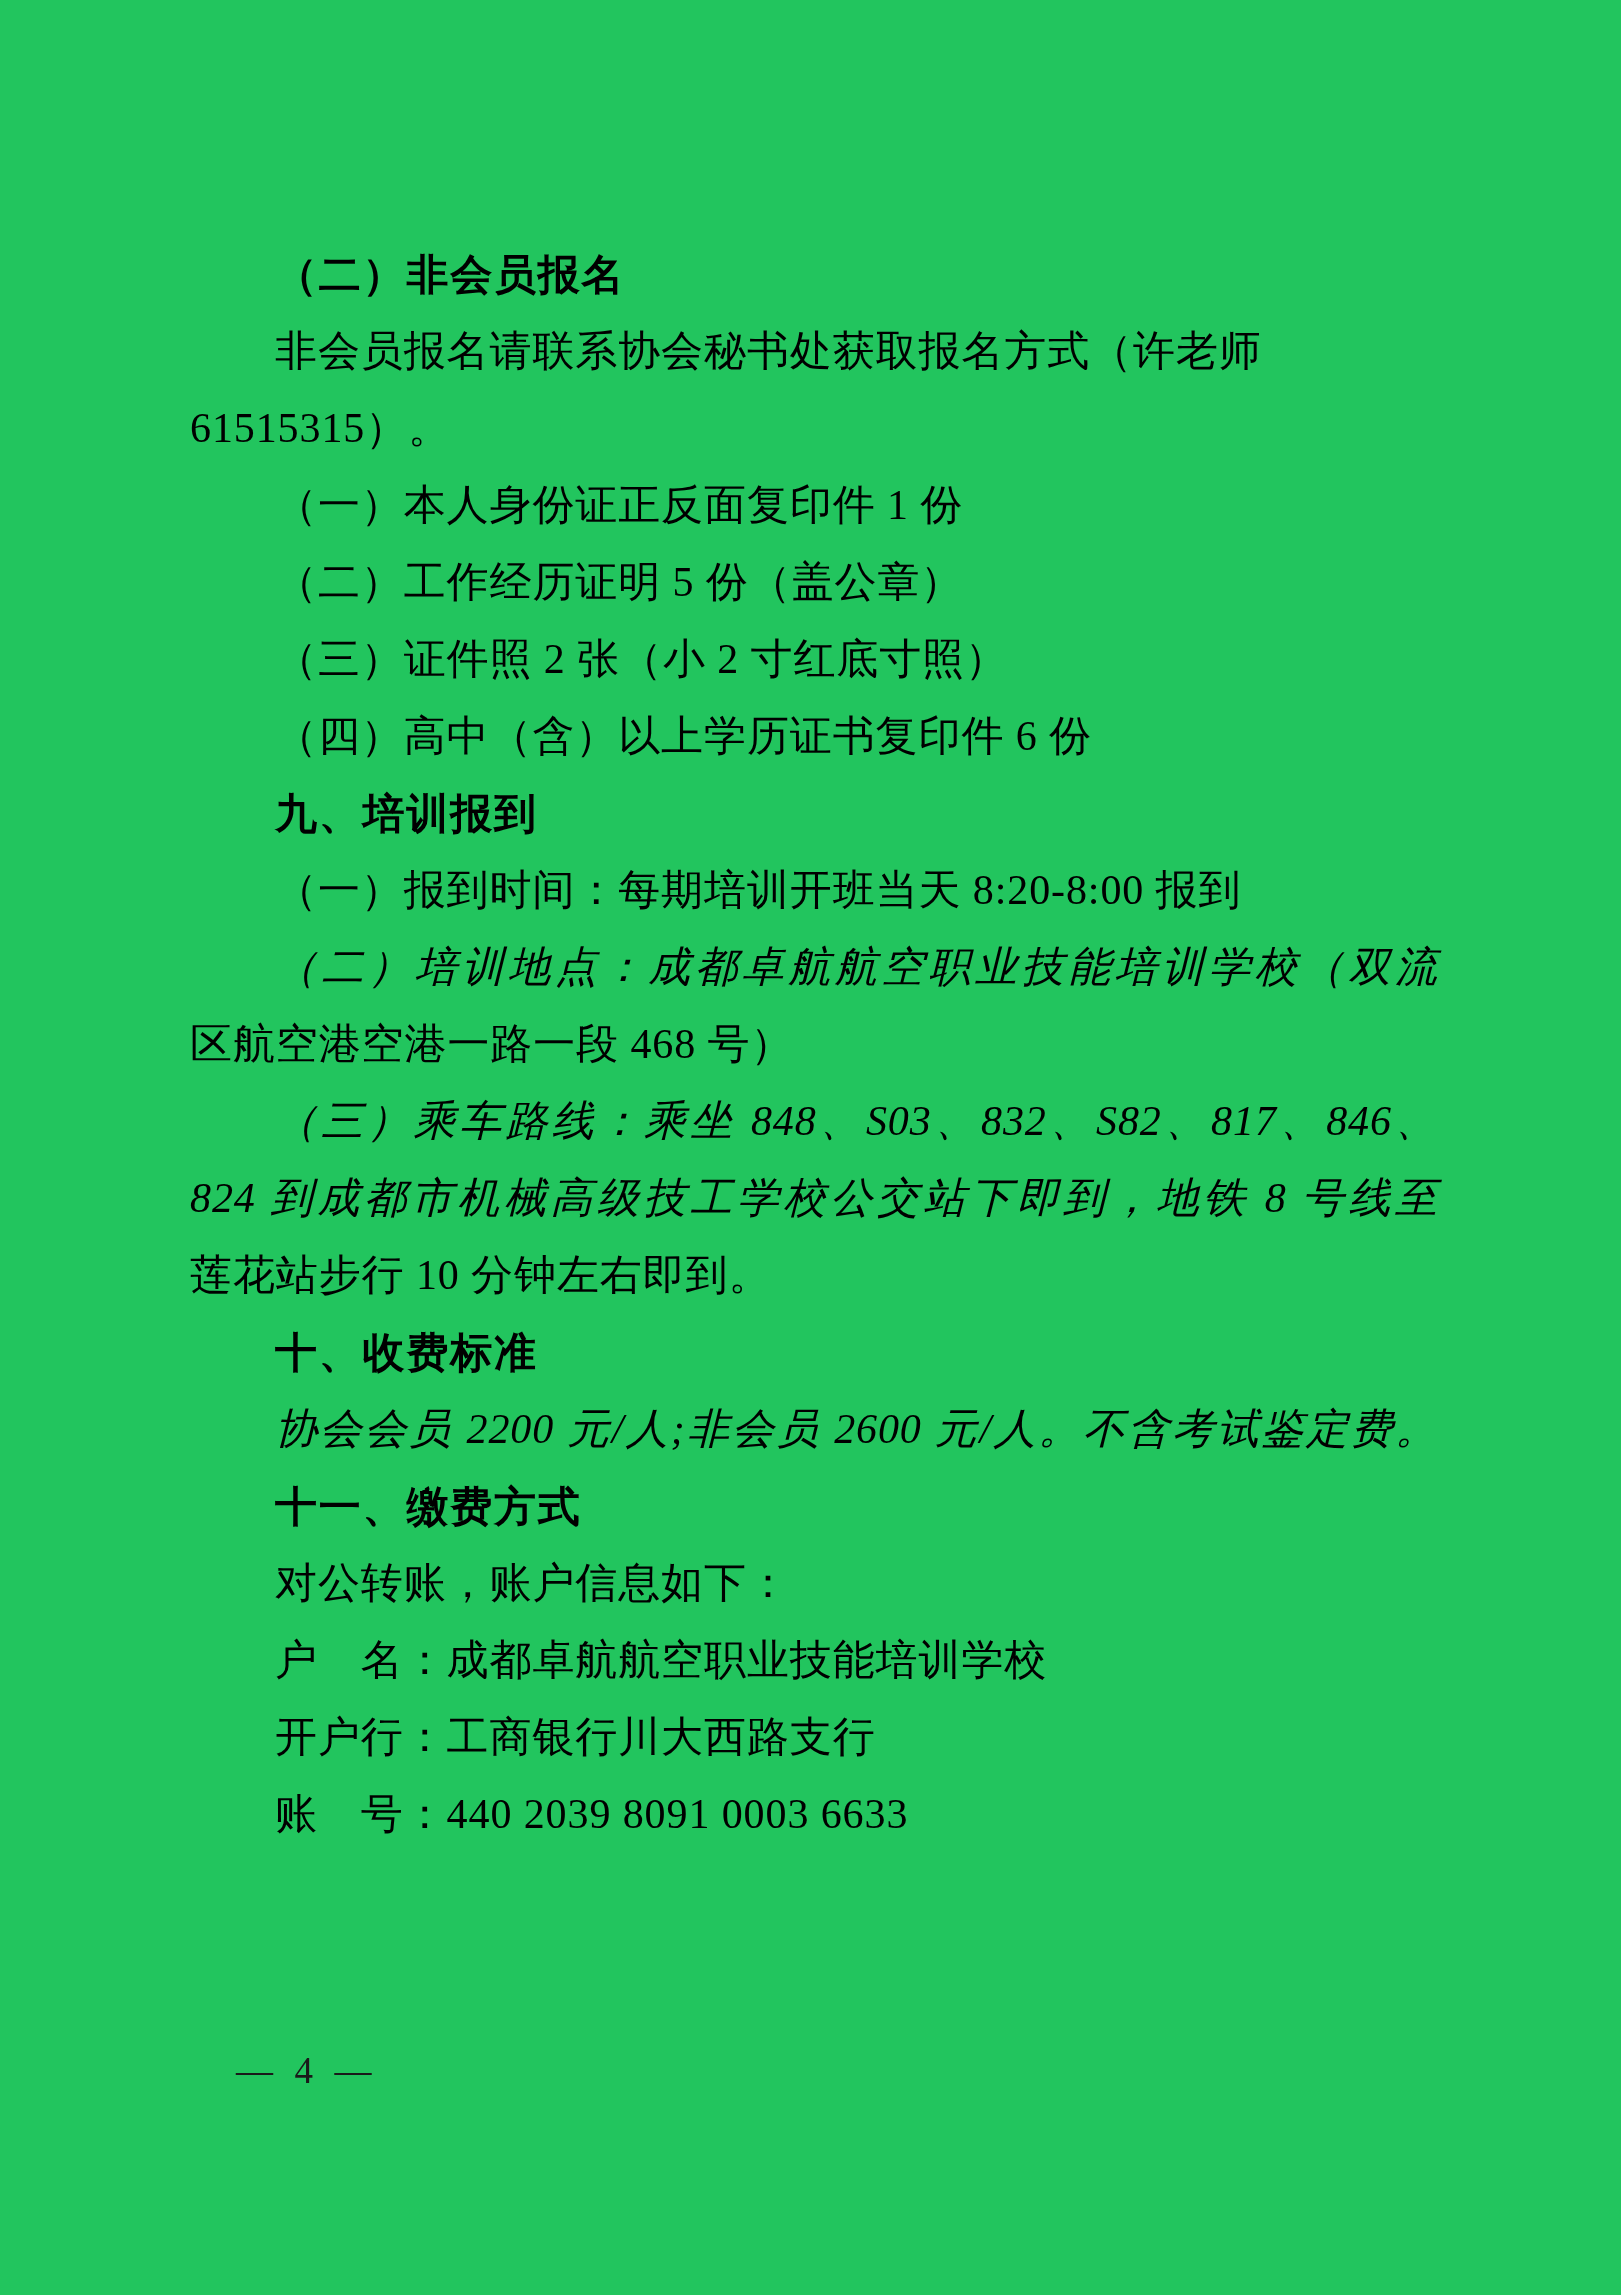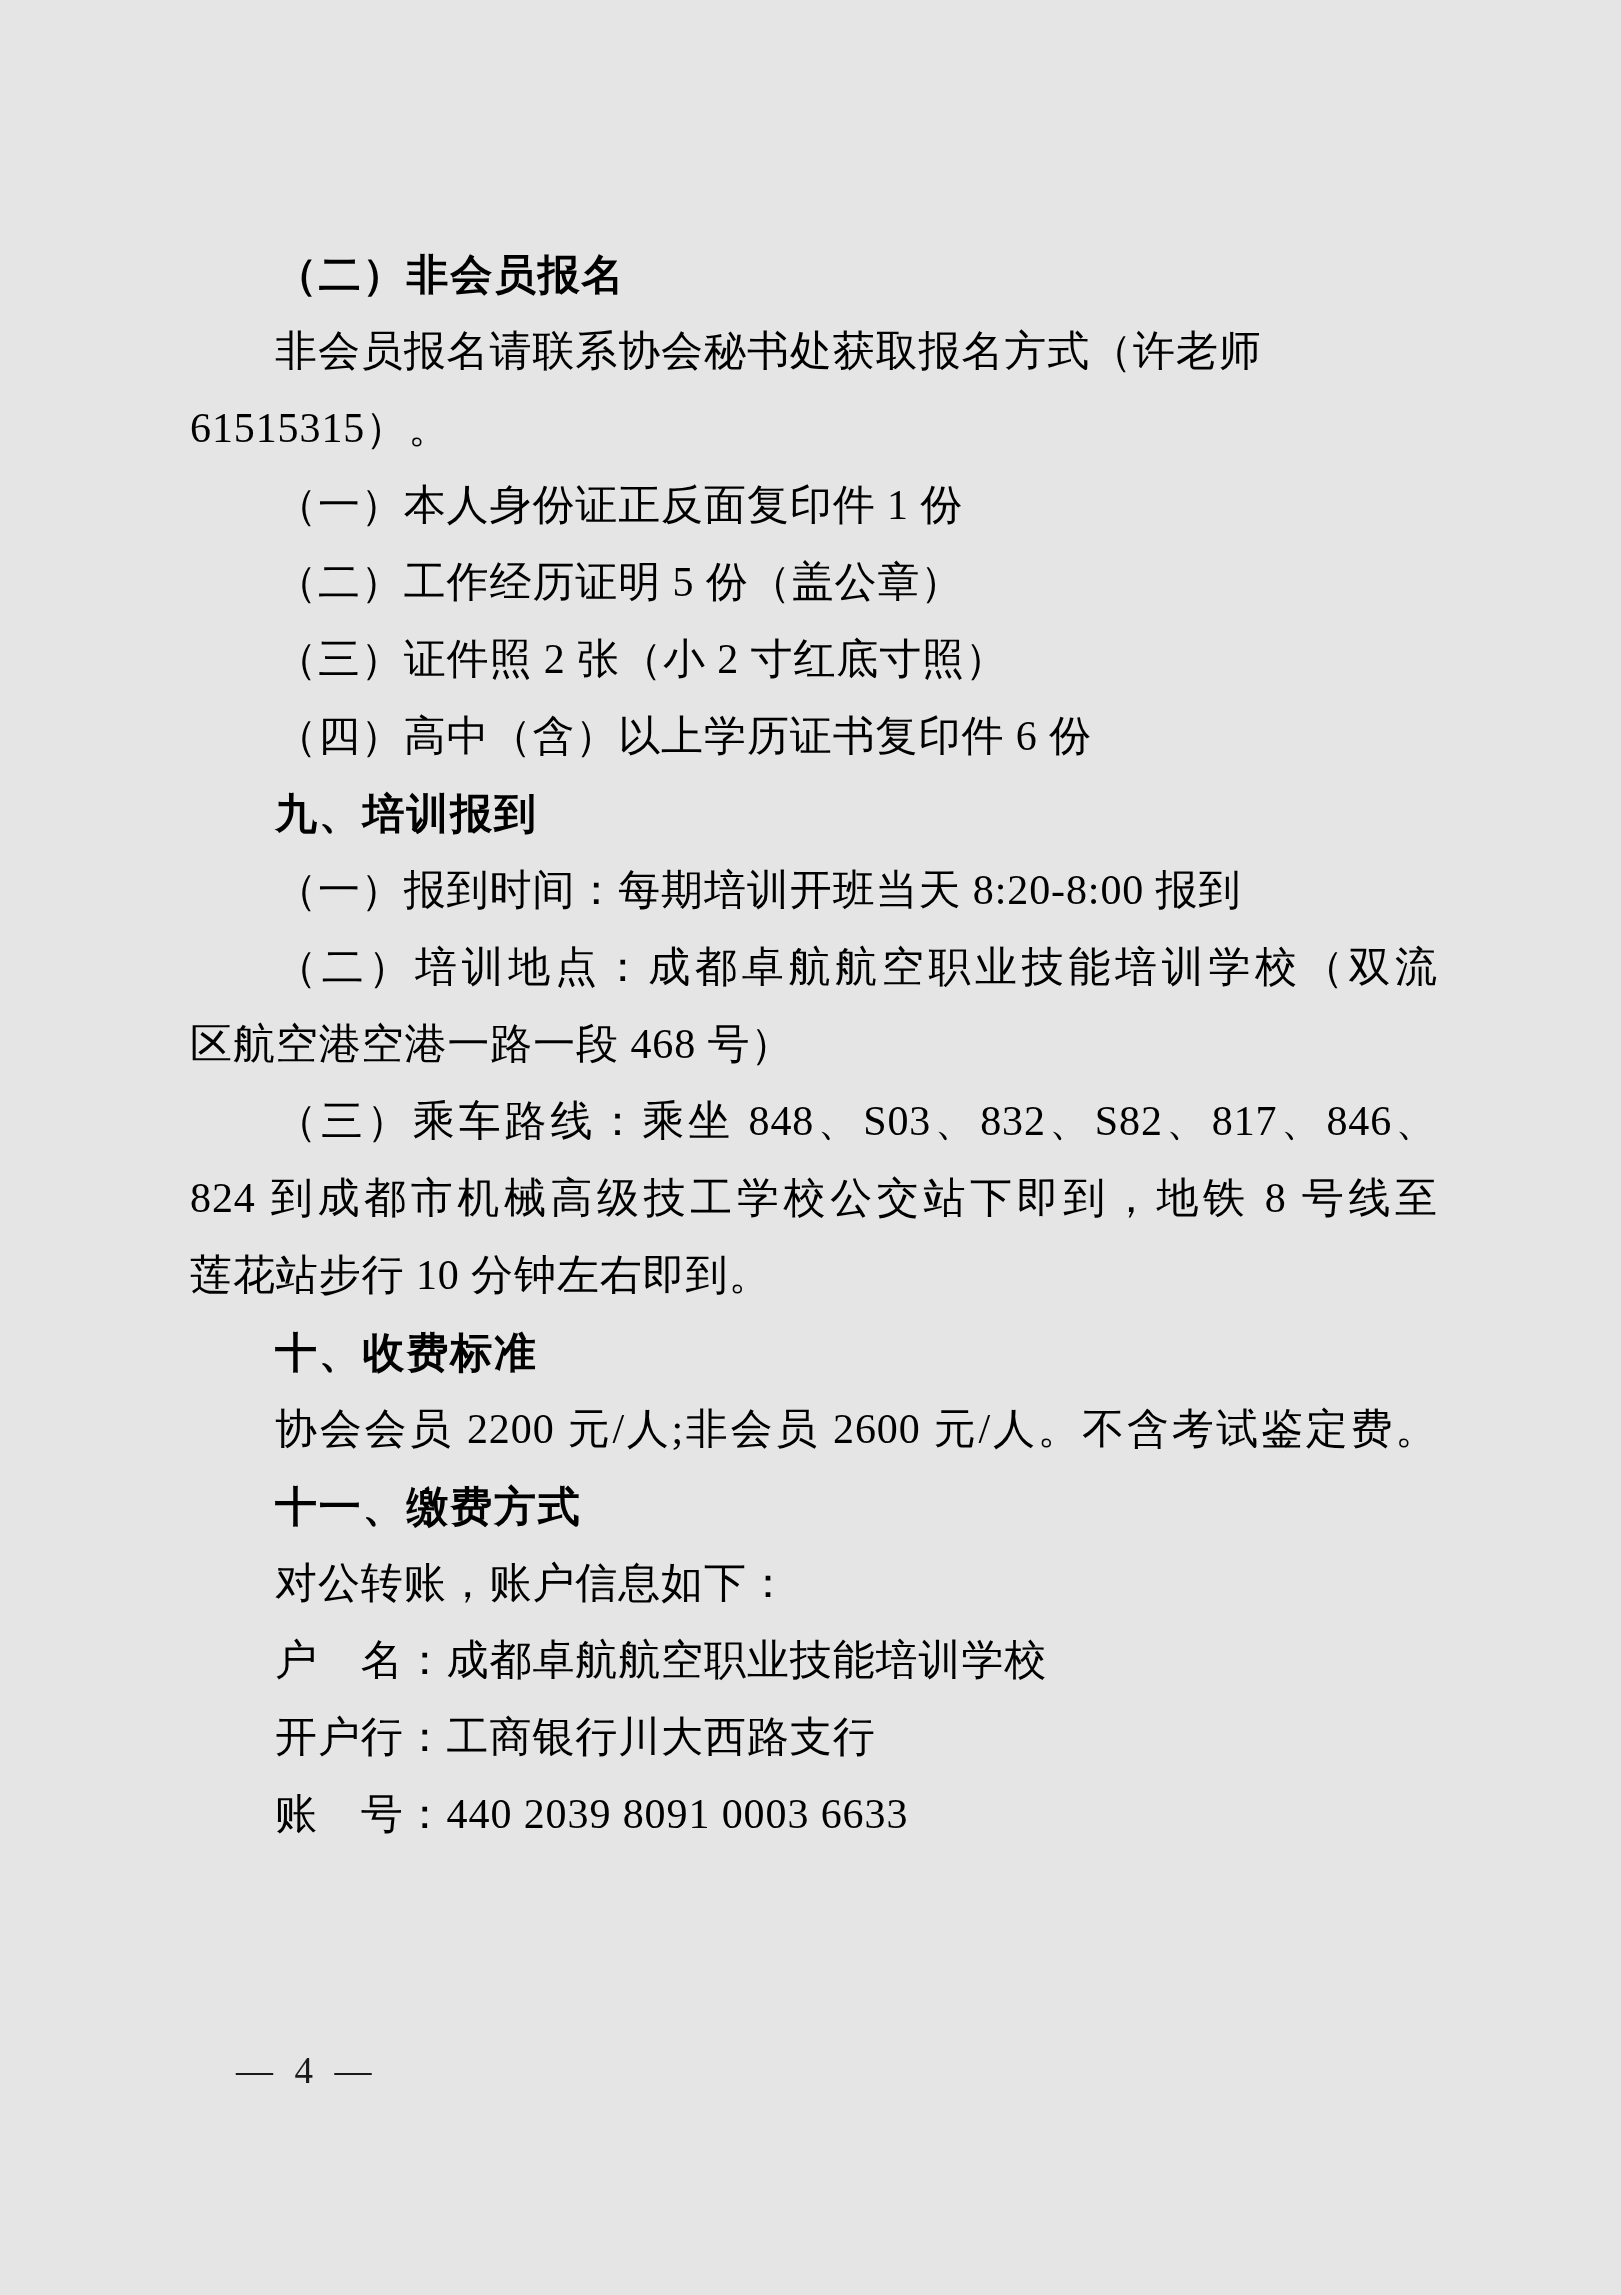--- a/index.html
+++ b/index.html
@@ -5,21 +5,21 @@
   html, body {
     margin: 0;
     padding: 0;
     background: #ffffff;
   }
   .page {
     position: relative;
     width: 1622px;
     height: 2295px;
     margin: 0 auto;
-    background: #e5e5e5;
+    background: #22c55e;
     color: #000000;
     overflow: hidden;
   }
   .content {
     position: absolute;
     top: 236px;
     left: 190px;
     width: 1248px;
   }
   .line {
@@ -36,20 +36,21 @@
   }
   .heading {
     font-family: "Liberation Sans", "DejaVu Sans", sans-serif;
     font-weight: 700;
     letter-spacing: 1.8px;
   }
   .fill {
     white-space: normal;
     text-align: justify;
     text-align-last: justify;
+    font-style: italic;
   }
   .footer {
     position: absolute;
     top: 2044px;
     left: 236px;
     font-size: 37px;
     line-height: 53px;
     font-family: "Liberation Serif", "DejaVu Serif", serif;
     color: #1a1a1a;
     word-spacing: 12.3px;

